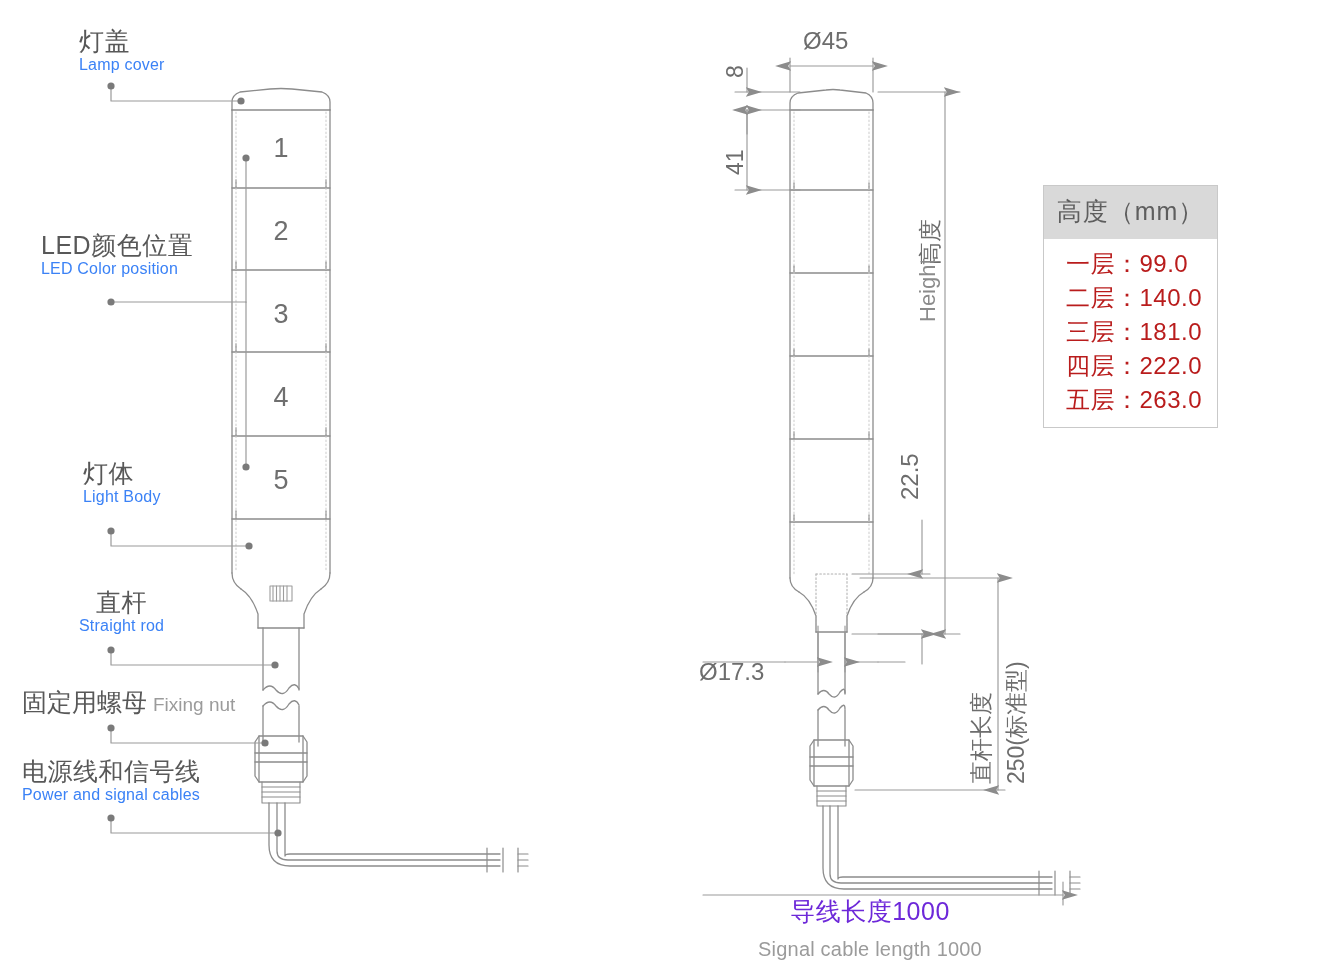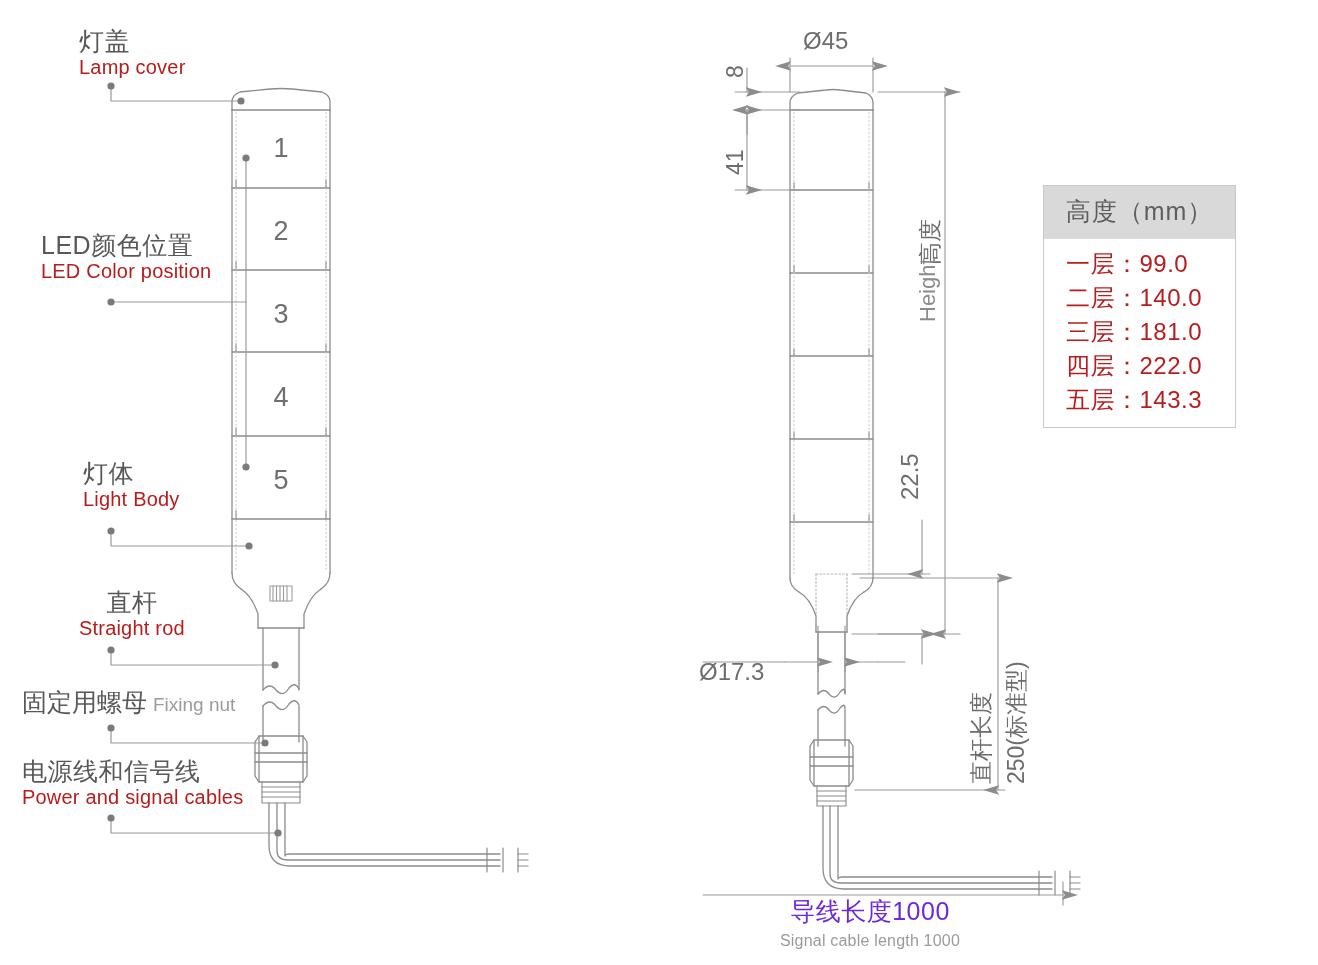--- a/index.html
+++ b/index.html
@@ -7,48 +7,48 @@
     width:1318px;height:965px;position:relative;overflow:hidden;
     font-family:"Liberation Sans","DejaVu Sans",sans-serif;
     color:#5b5b5b;
   }
   #stage{position:absolute;left:0;top:0;width:1318px;height:965px;}
   svg.draw{position:absolute;left:0;top:0;width:1318px;height:965px;overflow:visible;}
 
   
   .callout{position:absolute;white-space:nowrap;}
   .cn{font-size:25px;color:#585858;line-height:1.12;letter-spacing:.5px;}
-  .en{font-size:20px;color:#b91c1c;line-height:1.2;letter-spacing:.2px;}
+  .en{font-size:16px;color:#3b82f6;line-height:1.2;letter-spacing:.2px;}
   .inline-cn{font-size:25px;color:#585858;}
   .inline-en{font-size:19px;color:#9b9b9b;margin-left:6px;}
 
   
   .dim{position:absolute;white-space:nowrap;color:#6d6d6d;font-size:24px;}
   .dim.small{font-size:23px;}
   .rot90{transform:rotate(-90deg);transform-origin:left top;}
 
   
   .segnum{position:absolute;font-size:27px;color:#6f6f6f;width:40px;text-align:center;}
 
   
   #height-table{
-    position:absolute;left:1043px;top:185px;width:193px;
+    position:absolute;left:1043px;top:185px;width:175px;
     border:1px solid #c9c9c9;background:#fff;box-sizing:border-box;
   }
   #height-table .thead{
     background:#d9d9d9;color:#5e5e5e;font-size:25px;text-align:center;
     padding:9px 0 11px 0;letter-spacing:1px;
   }
   #height-table .tbody{padding:8px 0 10px 0;}
   #height-table .trow{
     font-size:24px;color:#b91c1c;padding:1px 0 1px 22px;letter-spacing:.5px;
   }
   .bottom-cap{position:absolute;text-align:center;width:420px;}
   .bottom-cap .cn{font-size:25px;color:#6d28d9;}
-  .bottom-cap .en{font-size:16px;color:#9b9b9b;margin-top:6px;}
+  .bottom-cap .en{font-size:20px;color:#9b9b9b;margin-top:12px;}
 </style>
 </head>
 <body>
 
 <div id="stage">
 
   <svg class="draw" viewBox="0 0 1318 965">
     <defs>
       <marker id="arrUp" markerWidth="10" markerHeight="14" refX="5" refY="13" orient="auto">
         <path d="M5,0 L9.2,14 L5,11.4 L0.8,14 Z" fill="#8c8c8c"></path>
@@ -367,18 +367,18 @@
       <div class="trow">
         <span>二层：</span><span>140.0</span>
       </div>
       <div class="trow">
         <span>三层：</span><span>181.0</span>
       </div>
       <div class="trow">
         <span>四层：</span><span>222.0</span>
       </div>
       <div class="trow">
-        <span>五层：</span><span>143.3</span>
+        <span>五层：</span><span>263.0</span>
       </div>
     </div>
   </div>
 
 </div>
 
 </body></html>

